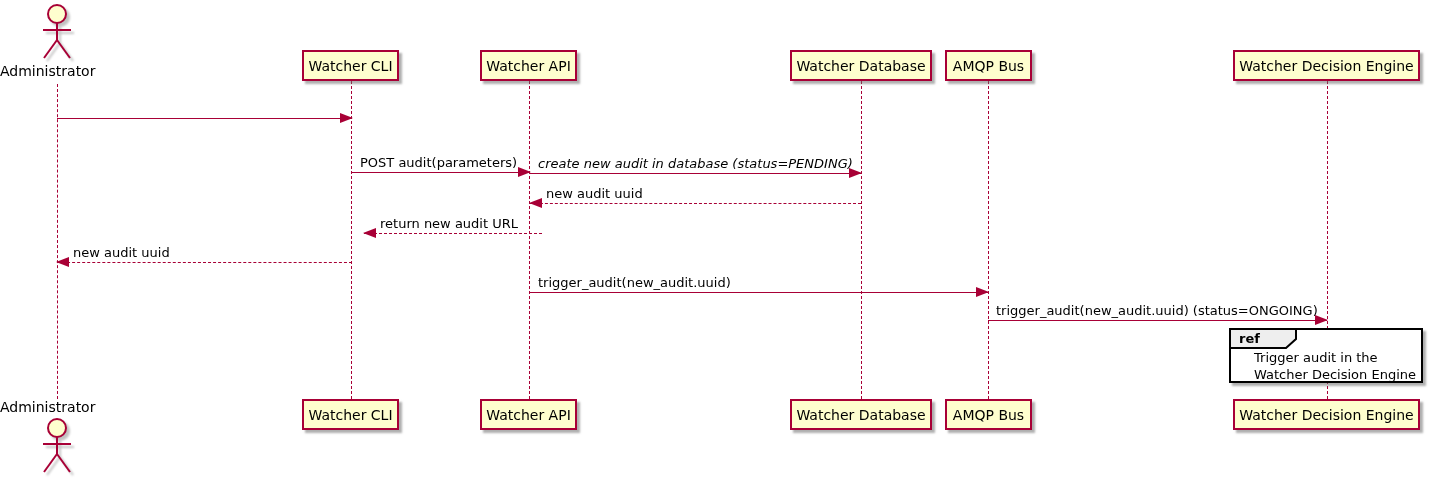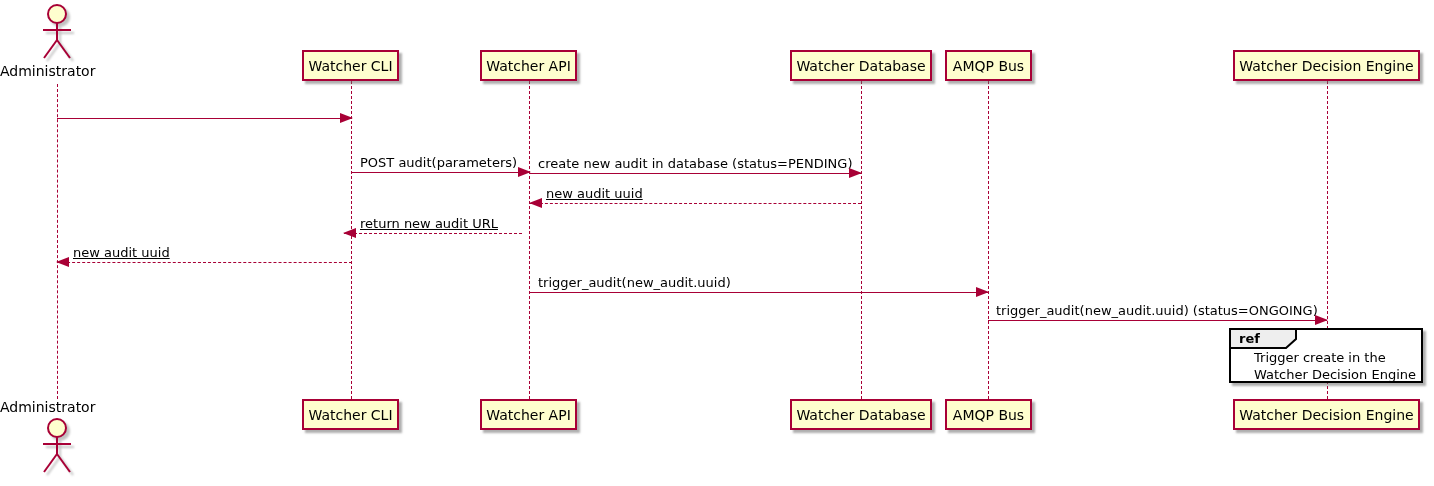--- a/index.html
+++ b/index.html
@@ -15,21 +15,21 @@
   }
   .lifeline{position:absolute;width:0;border-left:1px dashed #A80036;}
   .actor-label{position:absolute;font-size:14px;text-align:left;white-space:nowrap;}
   .actor-fig{position:absolute;filter:drop-shadow(3px 3px 1px rgba(120,120,120,0.45));}
   .msg{position:absolute;height:21px;}
   .msg.solid{border-bottom:1px solid #A80036;}
   .msg.dashed{border-bottom:1px dashed #A80036;}
   .msg .lbl{
     position:absolute;bottom:2px;left:8px;font-size:13px;white-space:nowrap;line-height:15px;
   }
-  .msg.rev .lbl{left:16px;text-decoration:underline;}
+  .msg.rev .lbl{left:16px;}
   .head{position:absolute;width:0;height:0;bottom:-5px;}
   .head.right{right:-1px;border-top:5px solid transparent;border-bottom:5px solid transparent;border-left:13px solid #A80036;}
   .head.left{left:-1px;border-top:5px solid transparent;border-bottom:5px solid transparent;border-right:13px solid #A80036;}
   .refbox{
     position:absolute;left:1229px;top:328px;width:190px;height:51px;
     background:#ffffff;border:2px solid #000000;
     box-shadow:3px 3px 2px rgba(110,110,110,0.55);
   }
   .reftab{position:absolute;left:-2px;top:-2px;}
   .reftab-text{
@@ -83,31 +83,31 @@
 
   <div class="msg solid" style="left:57px;top:97px;width:295px;">
     <span class="head right"></span>
   </div>
 
   <div class="msg solid" style="left:352px;top:126px;width:178px;margin-top:25px;">
     <span class="lbl">POST audit(parameters)</span>
     <span class="head right"></span>
   </div>
 
-  <div class="msg solid" style="left:530px;top:152px;width:331px;">
+  <div class="msg solid" style="left:530px;top:152px;width:331px;font-style:italic;">
     <span class="lbl">create new audit in database (status=PENDING)</span>
     <span class="head right"></span>
   </div>
 
   <div class="msg dashed rev" style="left:530px;top:182px;width:331px;">
     <span class="lbl">new audit uuid</span>
     <span class="head left"></span>
   </div>
 
-  <div class="msg dashed rev" style="left:344px;top:212px;width:178px;">
+  <div class="msg dashed rev" style="left:364px;top:212px;width:178px;">
     <span class="lbl">return new audit URL</span>
     <span class="head left"></span>
   </div>
 
   <div class="msg dashed rev" style="left:57px;top:241px;width:295px;">
     <span class="lbl">new audit uuid</span>
     <span class="head left"></span>
   </div>
 
   <div class="msg solid" style="left:530px;top:271px;width:458px;">
@@ -119,18 +119,18 @@
     <span class="lbl">trigger_audit(new_audit.uuid) (status=ONGOING)</span>
     <span class="head right"></span>
   </div>
 
   <div class="refbox">
     <svg class="reftab" width="72" height="22" viewBox="0 0 72 22">
       <path d="M1,1 H67 V11 L57,20 H1 Z" fill="#EEEEEE" stroke="#000000" stroke-width="2"></path>
     </svg>
     <span class="reftab-text">ref</span>
     <div class="refcontent">
-      <div>Trigger create in the</div>
+      <div>Trigger audit in the</div>
       <div>Watcher Decision Engine</div>
     </div>
   </div>
 
 </div>
 
 </body></html>

